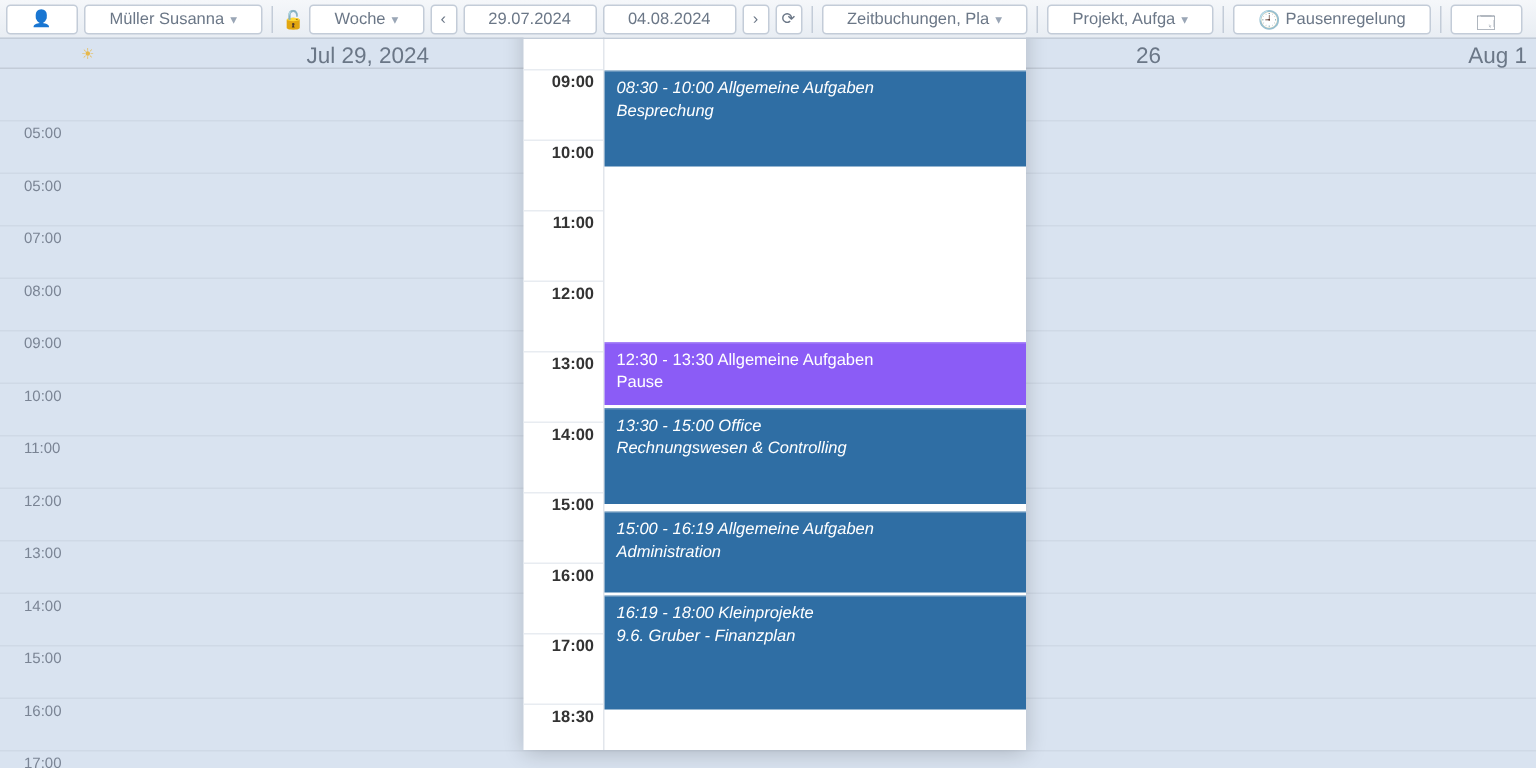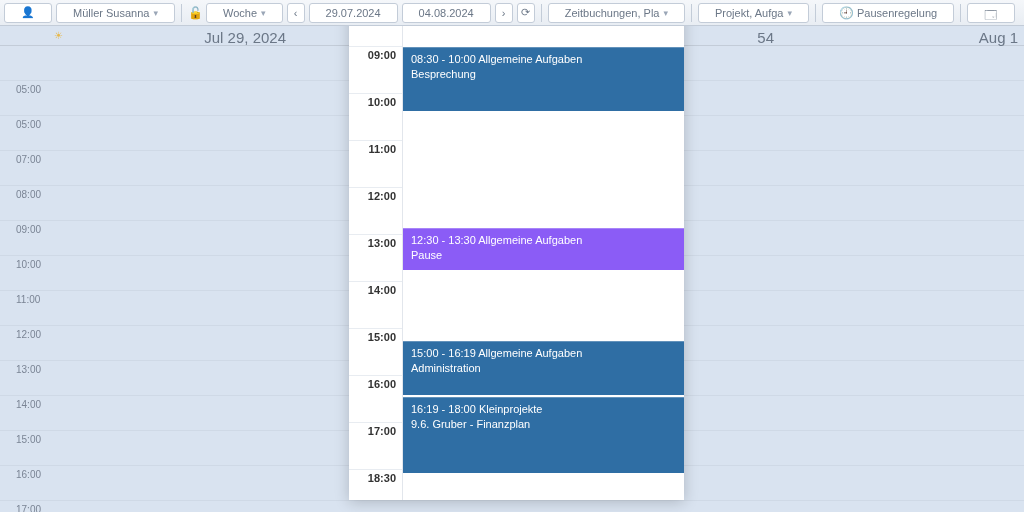--- a/index.html
+++ b/index.html
@@ -30,21 +30,21 @@
   .bg-row .hlabel { position: absolute; left: 16px; top: 2px; font-size: 10px; color: #7a8494; margin-top: 36px; }
 
   
   .popup { position: absolute; left: 349px; top: 0; width: 335px; height: 500px; background: #fff; box-shadow: 0 2px 14px rgba(0,0,0,.2); z-index: 10; }
   .popup-inner { position: absolute; left: 0; top: 0; right: 0; bottom: 0; overflow: hidden; }
   .pu-gutter { position: absolute; left: 0; top: 0; width: 54px; bottom: 0; border-right: 1px solid #e2e6ec; }
   .pu-row { height: 47px; border-bottom: 1px solid #e8ecf1; position: relative; }
   .pu-row .t { position: absolute; right: 6px; top: 2px; font-size: 11px; color: #333; font-weight: 600; }
   .pu-body { position: absolute; left: 54px; right: 0; top: 0; bottom: 0; }
   .evt { position: absolute; left: 0; right: 0; border-radius: 0; padding: 4px 8px; color: #fff; font-size: 11px; line-height: 1.35; border-top: 1px solid rgba(255,255,255,.25); }
-  .evt.blue  { background: #2f6ea4; }
+  .evt.blue  { background: #2f6ea4; font-style: italic; }
   .evt.green { background: #8b5cf6; }
   .evt .l1 { display: block; }
   .evt .l2 { display: block; }
 </style>
 </head>
 <body>
 
 <div class="toolbar">
   <span class="tb-btn">
       <span class="person-icon"></span>
@@ -94,21 +94,21 @@
     <div class="gutter"></div>
     <div class="col">
         <span class="sun">☀</span>
         <span class="date">Jul 29, 2024</span>
       </div>
     <div class="col">
         <span class="date"></span>
       </div>
     <div class="col">
         <span class="sun">☀</span>
-        <span class="date">54</span>
+        <span class="date">26</span>
       </div>
     <div class="col">
         <span class="date">Aug 1</span>
       </div>
   </div>
   <div class="bg-rows" id="bg-rows">
       <div class="bg-row">
         <span class="hlabel">05:00</span>
       </div>
       <div class="bg-row">
@@ -189,20 +189,24 @@
       </div>
     <div class="pu-body" id="pu-body">
         <div class="evt blue" style="top: 47px; height: 64px;">
           <span class="l1">08:30 - 10:00 Allgemeine Aufgaben</span>
           <span class="l2">Besprechung</span>
         </div>
         <div class="evt green" style="top: 228px; height: 42px;">
           <span class="l1">12:30 - 13:30 Allgemeine Aufgaben</span>
           <span class="l2">Pause</span>
         </div>
+        <div class="evt blue" style="top: 272px; height: 64px;">
+          <span class="l1">13:30 - 15:00 Office</span>
+          <span class="l2">Rechnungswesen &amp; Controlling</span>
+        </div>
         <div class="evt blue" style="top: 341px; height: 54px;">
           <span class="l1">15:00 - 16:19 Allgemeine Aufgaben</span>
           <span class="l2">Administration</span>
         </div>
         <div class="evt blue" style="top: 397px; height: 76px;">
           <span class="l1">16:19 - 18:00 Kleinprojekte</span>
           <span class="l2">9.6. Gruber - Finanzplan</span>
         </div>
       </div>
   </div>

